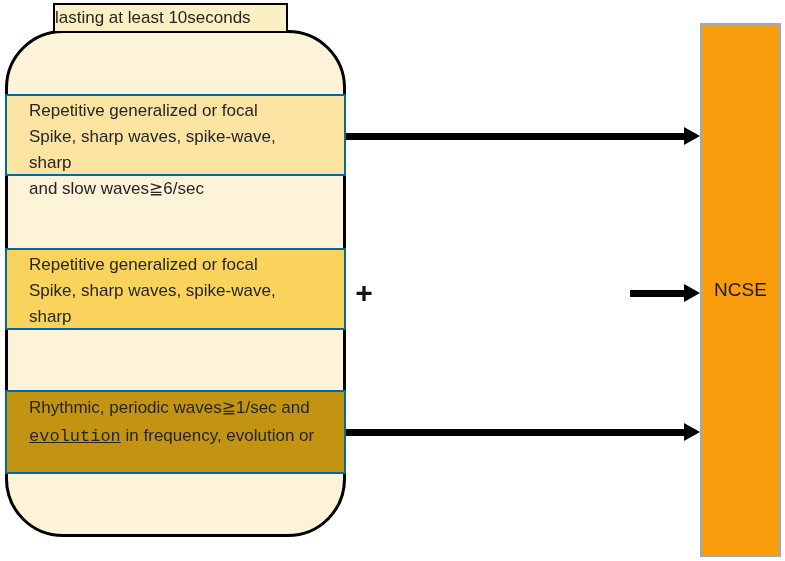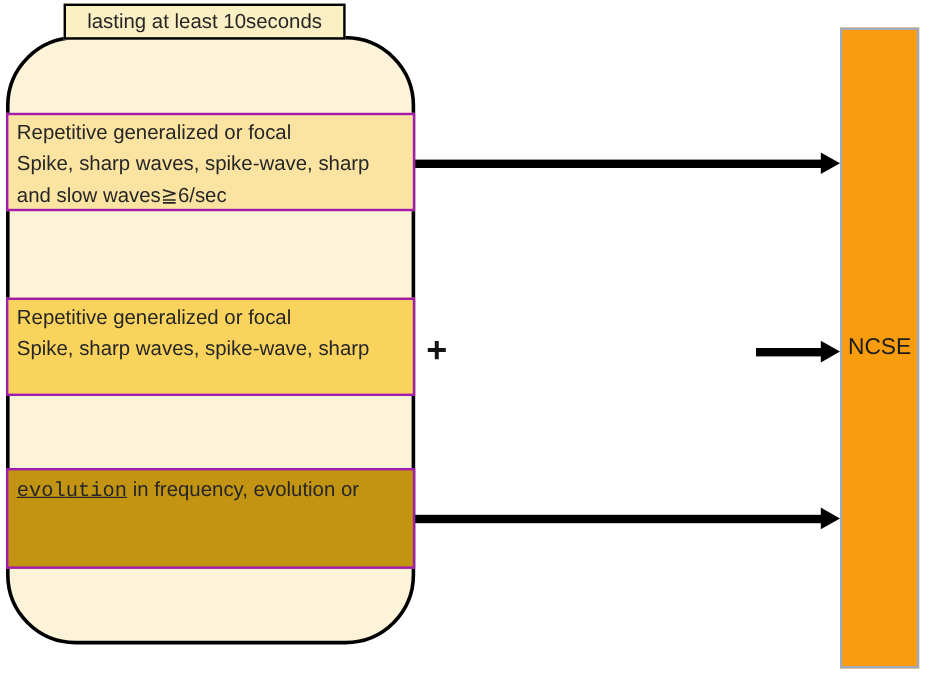--- a/index.html
+++ b/index.html
@@ -10,47 +10,47 @@
   
   .outer-rect {
     position:absolute; left:5px; top:30px; width:341px; height:507px;
     background:#FDF3D9; border:3px solid #000; border-radius:58px;
     box-sizing:border-box;
   }
   
   .label-box {
     position:absolute; left:53px; top:3px; width:235px; height:30px;
     background:#FBEFC4; border:2px solid #000; box-sizing:border-box;
-    display:flex; align-items:center; justify-content:center;
+    display:flex; align-items:center; justify-content:flex-start;
     font-size:17px; white-space:nowrap;
   }
   
   .crit {
     position:absolute; left:5px; width:341px; box-sizing:border-box;
-    border:2px solid #a21caf; padding:2px 7px; font-size:17px; line-height:26px;
+    border:2px solid #0369a1; padding:2px 22px; font-size:17px; line-height:26px;
   }
   .crit1 { top:94px;  height:82px; background:#FBE3A1; }
   .crit2 { top:248px; height:82px; background:#FAD35C; }
   .crit3 { top:390px; height:84px; background:#C29412; line-height:28px; }
   .crit .u { text-decoration:underline;font-family:Liberation Mono, monospace; }
   
   .plus {
     position:absolute; left:349px; top:274px; width:30px; height:38px;
     font-size:30px; font-weight:bold; color:#141414;
     display:flex; align-items:center; justify-content:center;
   }
   
   .aed-box {
     position:absolute; left:384px; top:252px; width:246px; height:83px;
     background:#FBD45E; border:2px solid #000; box-sizing:border-box;
     padding:3px 8px; font-size:17px; line-height:25px;
   }
   
   .ncse-rect {
-    position:absolute; left:700px; top:23px; width:66px; height:534px;
+    position:absolute; left:700px; top:23px; width:81px; height:534px;
     background:#F99D0F; border:2px solid #9FA8B8; box-sizing:border-box;
     display:flex; align-items:center; justify-content:center;
     font-size:19px; color:#1c1c1c;
   }
   
   .arrow { position:absolute; height:18px; }
   .arrow .shaft {
     position:absolute; left:0; top:6px; height:7px; right:12px; background:#000;
   }
   .arrow .head {
@@ -78,20 +78,21 @@
     <div>Spike, sharp waves, spike-wave, sharp</div>
     <div>and slow waves≧6/sec</div>
   </div>
 
   <div class="crit crit2">
     <div>Repetitive generalized or focal</div>
     <div>Spike, sharp waves, spike-wave, sharp</div>
   </div>
 
   <div class="crit crit3">
+    <div>Rhythmic, periodic waves≧1/sec and</div>
     <div><span class="u">evolution</span><span> in frequency, evolution or</span></div>
   </div>
 
   <div class="plus">+</div>
 
 
   <div class="arrow arrow1">
     <div class="shaft"></div>
     <div class="head"></div>
   </div>

